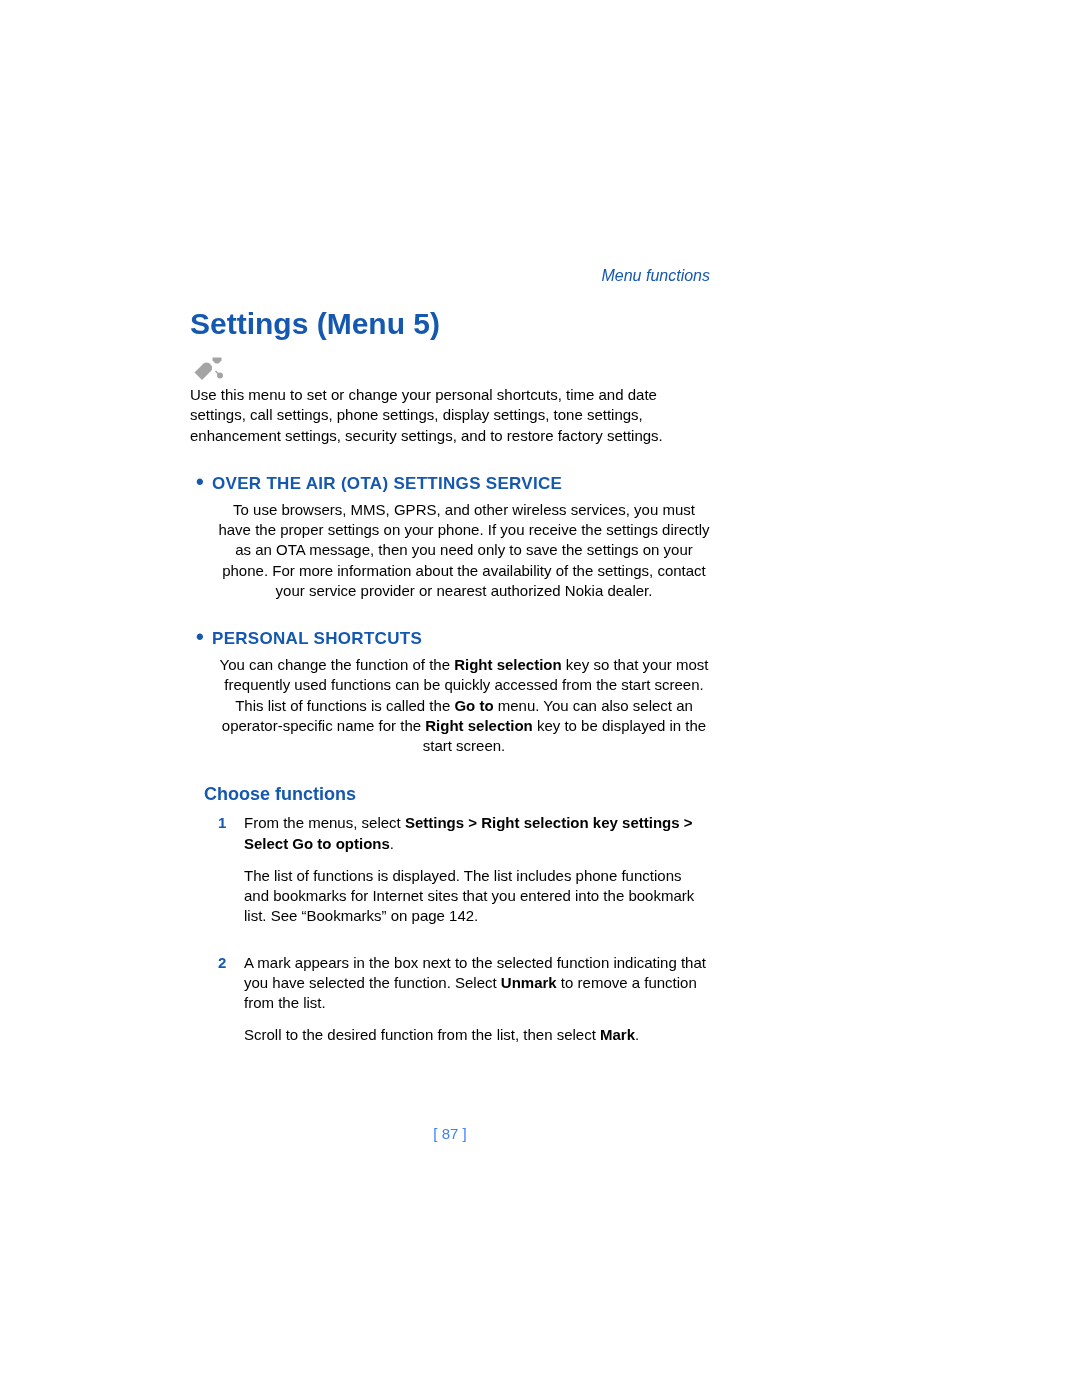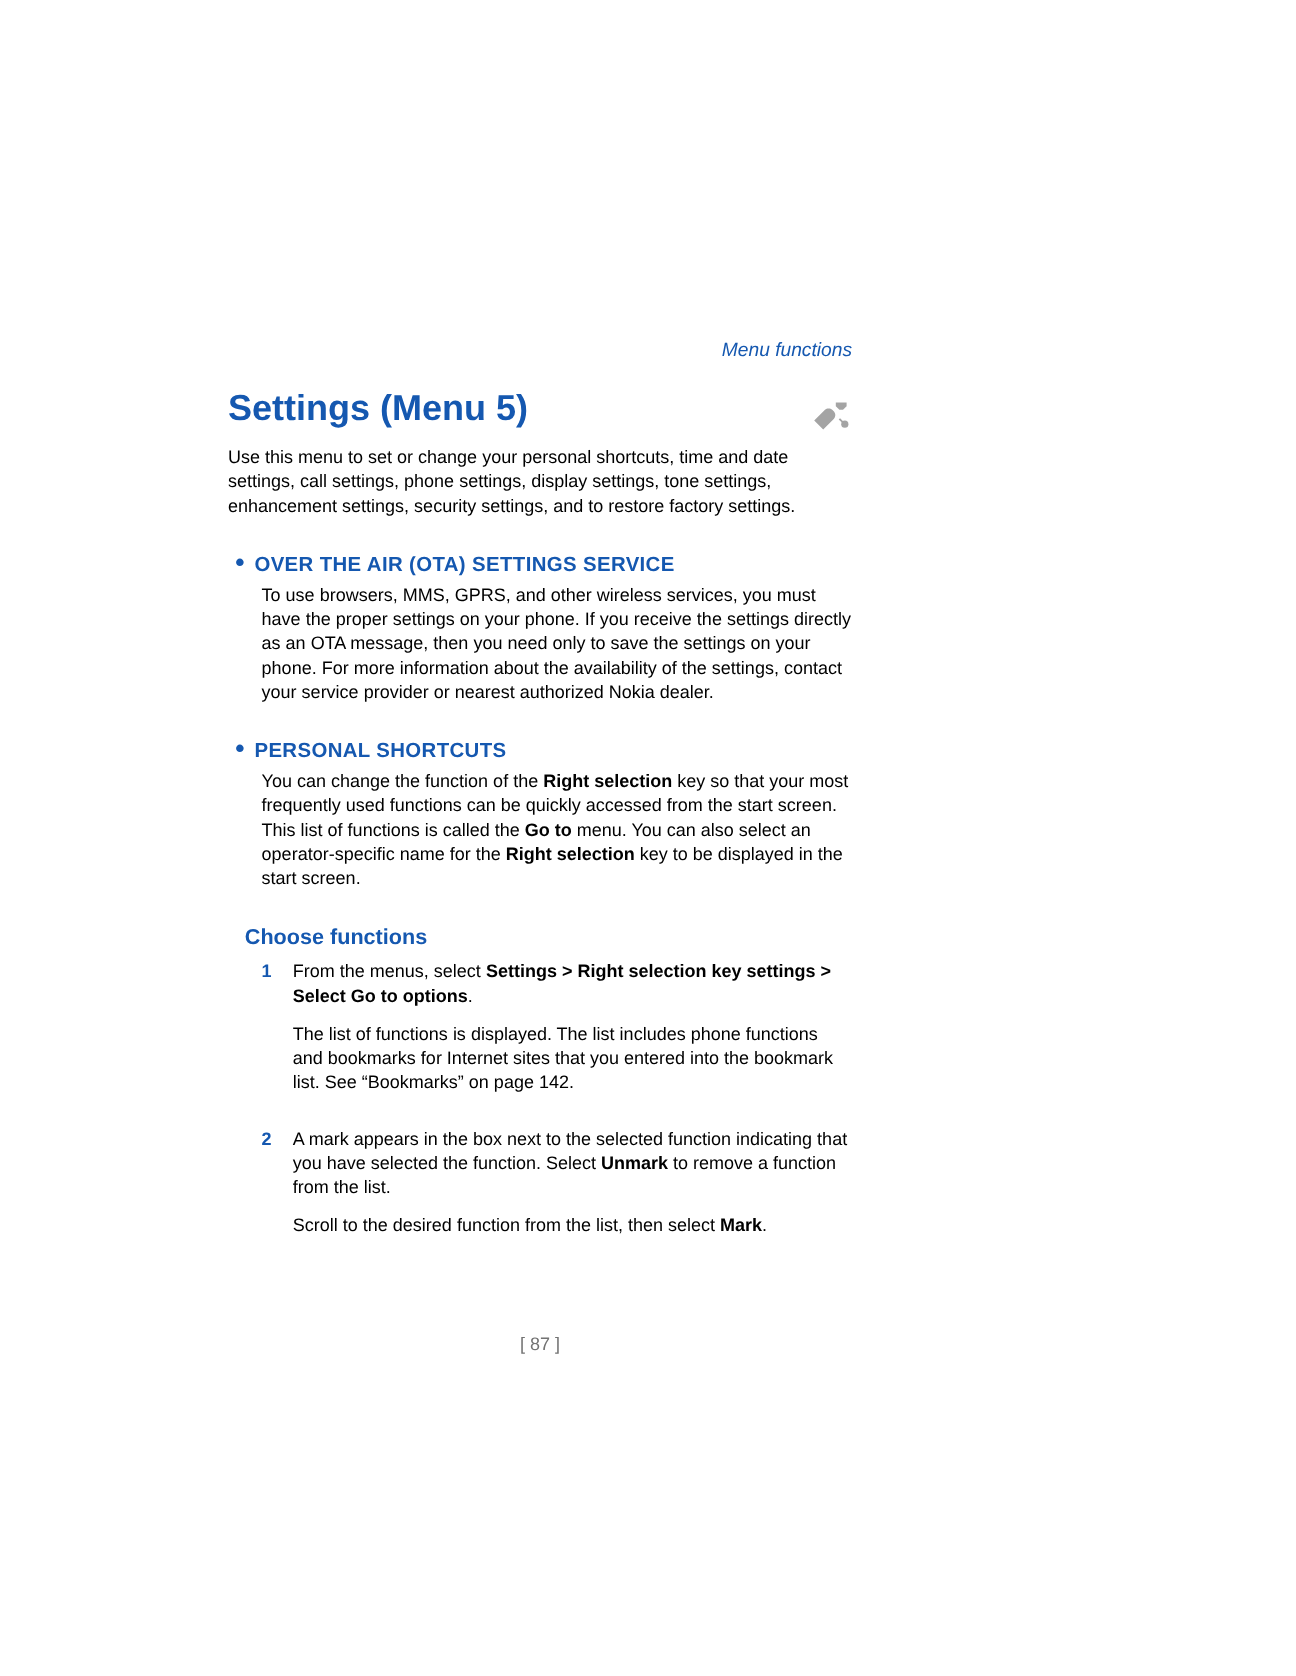--- a/index.html
+++ b/index.html
@@ -8,34 +8,34 @@
     background: #ffffff;
     font-family: "Segoe UI", "Helvetica Neue", Arial, sans-serif;
     width: 1080px;
     height: 1397px;
     position: relative;
     color: #000000;
   }
   .page {
     position: absolute;
     left: 190px;
-    top: 284px;
+    top: 267px;
     width: 520px;
   }
   .running-header {
     text-align: right;
     color: #1558b0;
     font-style: italic;
     font-size: 16px;
     margin-bottom: 22px;
   }
   .title-row {
     display: flex;
-    align-items: center;
     justify-content: space-between;
+    flex-direction: column;
   }
   .page-title {
     color: #1558b0;
     font-size: 30px;
     font-weight: 700;
     margin: 0 0 14px 0;
   }
   .intro {
     font-size: 15px;
     line-height: 1.35;
@@ -56,20 +56,21 @@
     line-height: 0;
     position: relative;
     top: -2px;
     padding-left: 6px;
     padding-right: 2px;
   }
   .section-body {
     font-size: 15px;
     line-height: 1.35;
     margin: 0 0 28px 28px;
+    text-align: center;
   }
   .subheading {
     color: #1558b0;
     font-weight: 700;
     font-size: 18px;
     margin: 0 0 8px 14px;
   }
   .step {
     display: flex;
     gap: 12px;
@@ -88,21 +89,21 @@
   }
   .step-body p {
     margin: 0 4px 12px 0;
   }
   .page-number {
     position: absolute;
     left: 0;
     right: 0;
     bottom: -70px;
     text-align: center;
-    color: #737373;
+    color: #3b82f6;
     font-size: 15px;
   }
   .tool-icon {
     width: 36px;
     height: 26px;
     opacity: 0.55;
   }
 </style>
 </head>
 <body>

